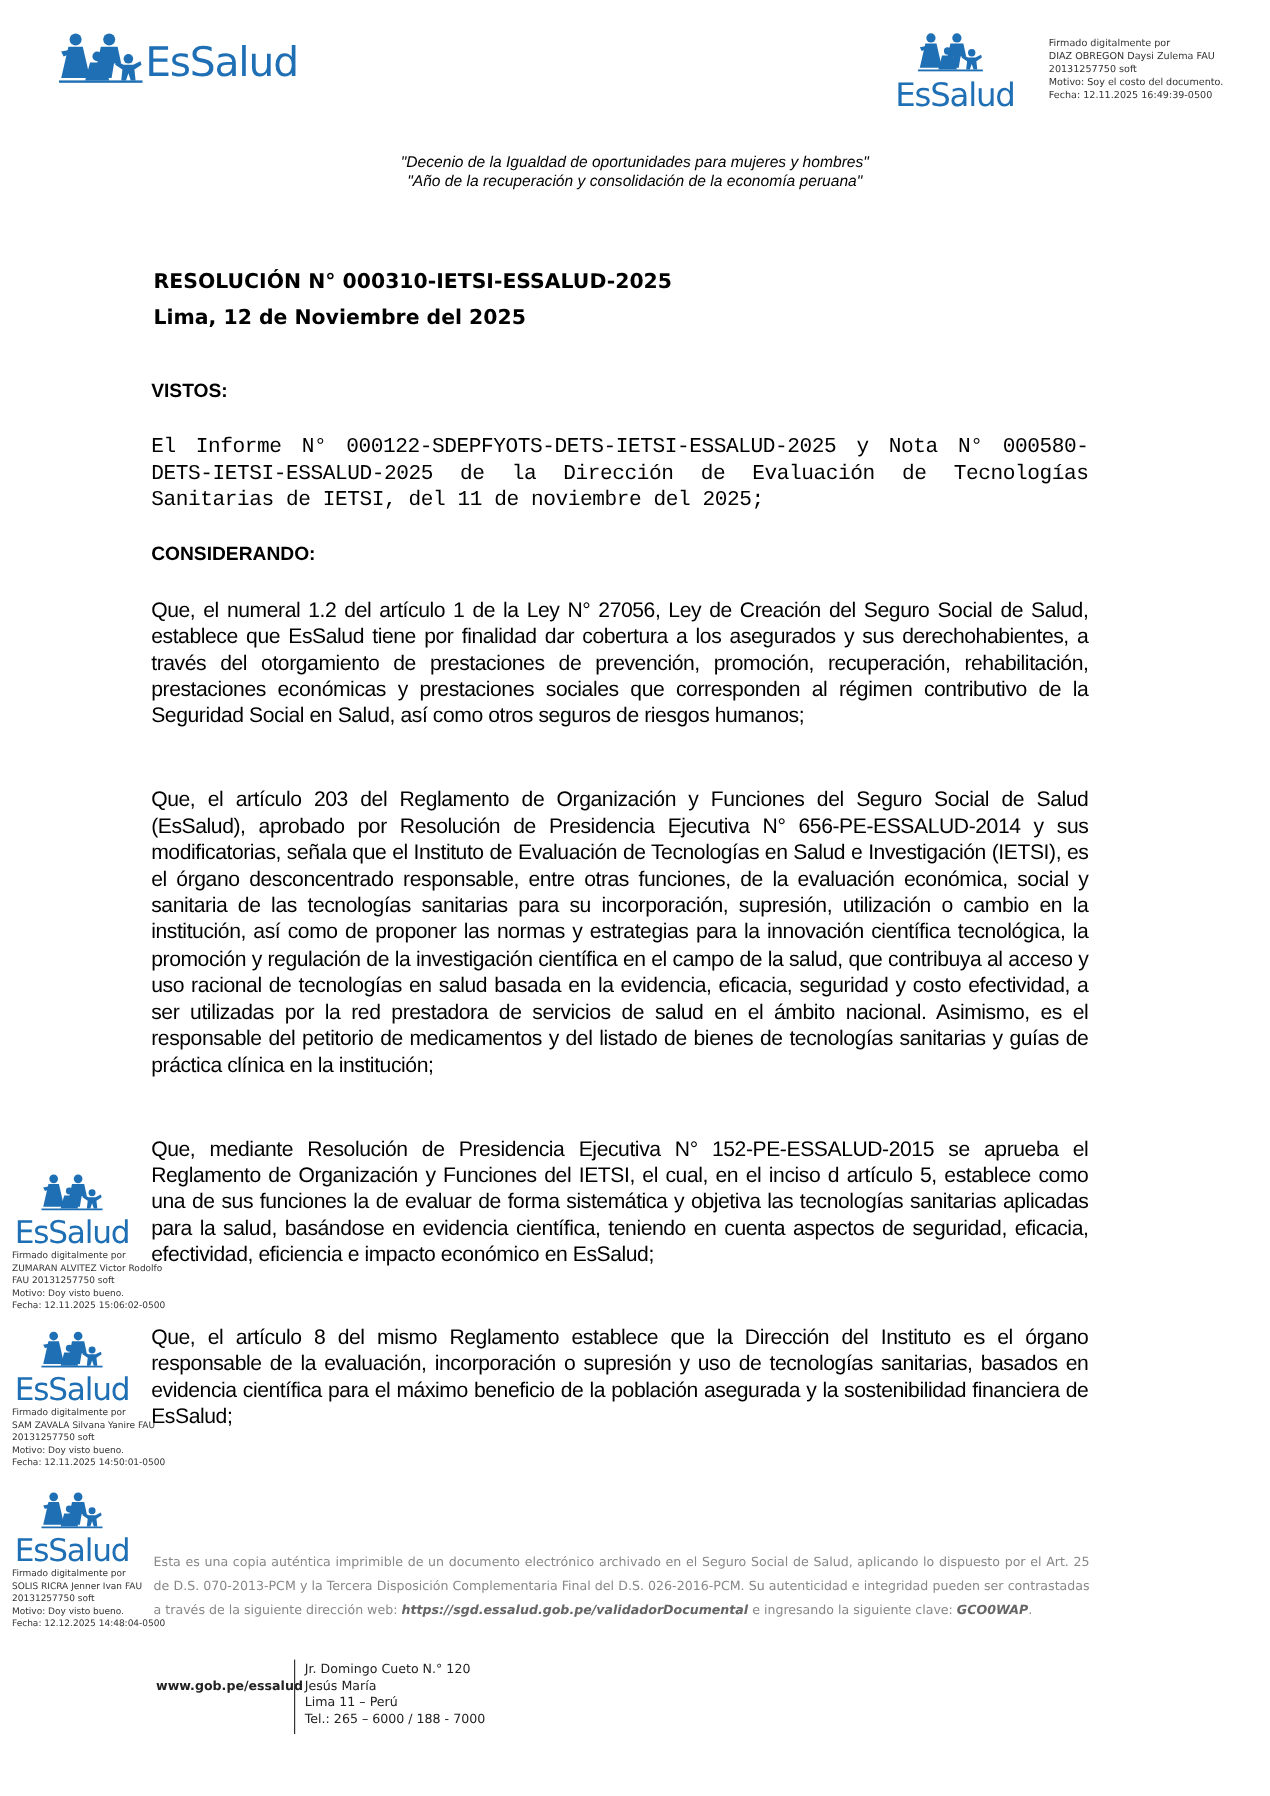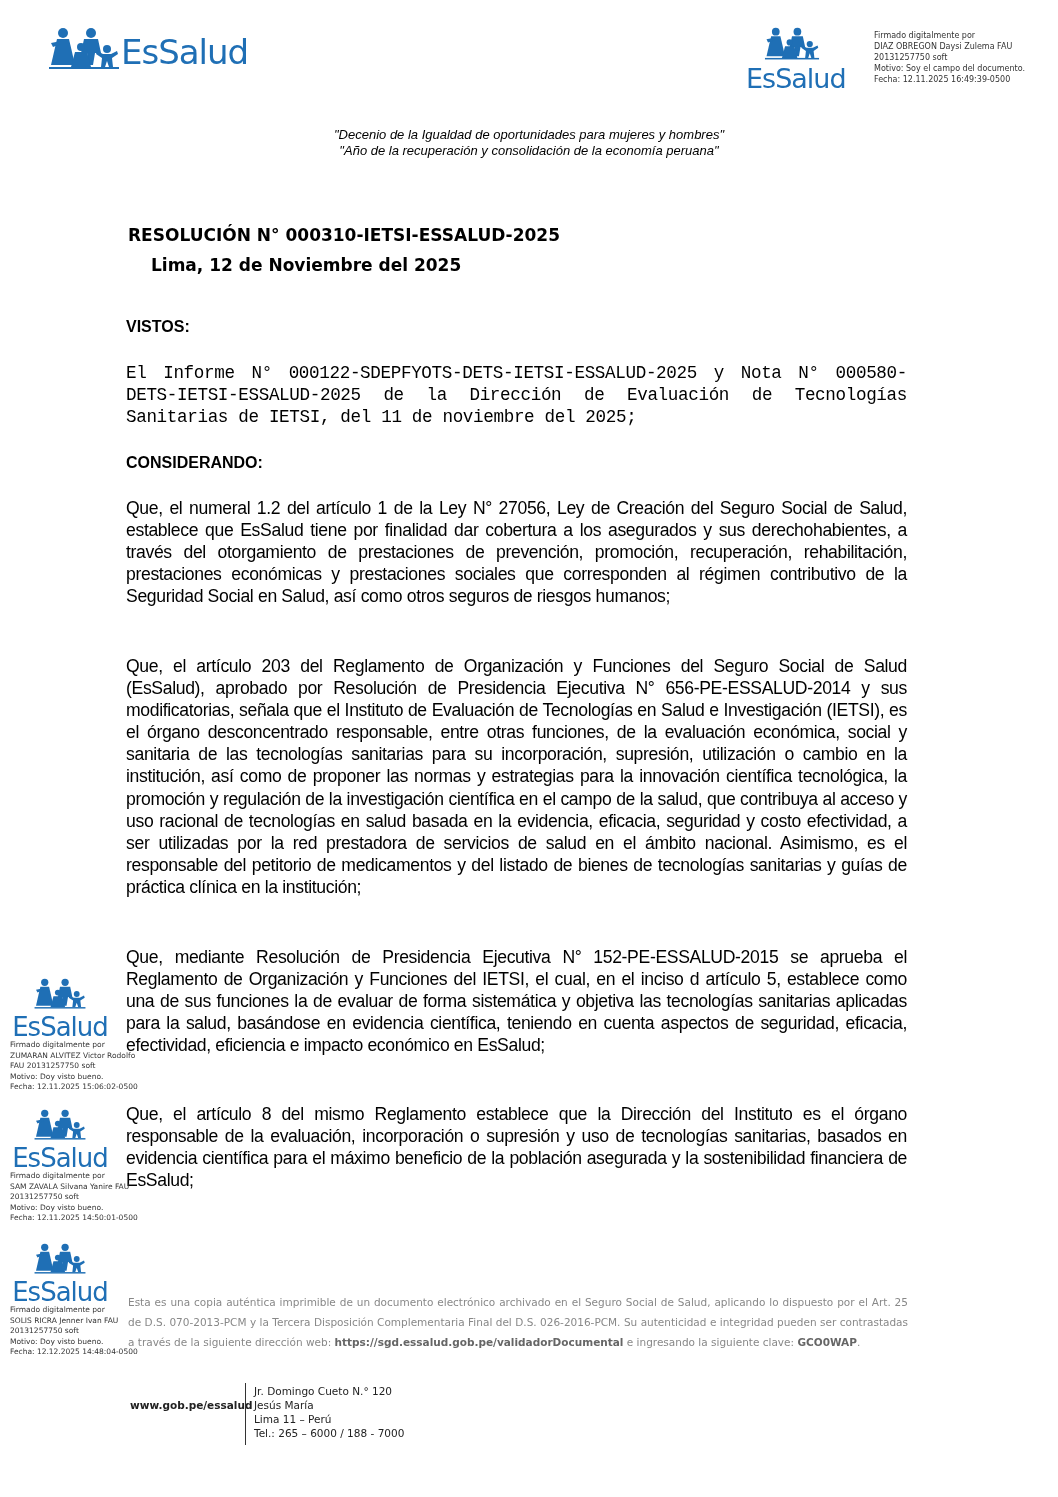--- a/index.html
+++ b/index.html
@@ -6,21 +6,21 @@
   body { width:1058px; height:1497px; position:relative; overflow:hidden; font-family:"Liberation Sans", sans-serif; color:#000; }
   .abs { position:absolute; }
   .logo { display:flex; align-items:flex-end; color:#1f6fb5; }
   .logo-word { font-family:"DejaVu Sans", sans-serif; font-weight:normal; color:#1f6fb5; letter-spacing:-1px; }
   .sig-text { font-family:"DejaVu Sans", sans-serif; font-size:8px; line-height:11px; color:#333; }
   .motto { left:0; width:1058px; text-align:center; font-style:italic; font-size:13px; line-height:16px; }
   .title { font-weight:bold; font-size:17px; font-family:"DejaVu Sans", sans-serif;text-align:center; }
   .heading { font-weight:bold; font-size:16px; }
   .para { left:126px; width:781px; font-size:17.6px; line-height:22.1px; text-align:justify; font-stretch:condensed; letter-spacing:-0.35px; }
   .footer-note { left:128px; width:780px; font-family:"DejaVu Sans", sans-serif; font-size:10.5px; line-height:20px; color:#888; text-align:justify; }
-  .footer-note b { color:#666; }
+  .footer-note b { color:#666;font-style:italic; }
   .addr { font-family:"DejaVu Sans", sans-serif; font-size:10.5px; line-height:14px; color:#222; }
 </style>
 </head>
 <body>
 
 <svg width="0" height="0" style="position:absolute">
   <defs>
     <symbol id="family" viewBox="0 0 70 44">
       <g fill="#1f6fb5">
         <circle cx="14" cy="6" r="5"></circle>
@@ -49,29 +49,29 @@
   <svg width="60" height="34">
       <use href="#family"></use>
     </svg>
   <div class="logo-word" style="font-size:27px;line-height:28px;">EsSalud</div>
 </div>
 
 <div class="abs sig-text" style="left:874px;top:30px;width:180px;">
   <div>Firmado digitalmente por</div>
   <div>DIAZ OBREGON Daysi Zulema FAU</div>
   <div>20131257750 soft</div>
-  <div>Motivo: Soy el campo del documento.</div>
+  <div>Motivo: Soy el costo del documento.</div>
   <div>Fecha: 12.11.2025 16:49:39-0500</div>
 </div>
 
 <div class="abs motto" style="top:127px;">"Decenio de la Igualdad de oportunidades para mujeres y hombres"</div>
 <div class="abs motto" style="top:143px;">"Año de la recuperación y consolidación de la economía peruana"</div>
 
 <div class="abs title" style="left:128px;top:225px;">RESOLUCIÓN N° 000310-IETSI-ESSALUD-2025</div>
-<div class="abs title" style="left:128px;top:255px;margin-left:23px;">Lima, 12 de Noviembre del 2025</div>
+<div class="abs title" style="left:128px;top:255px;">Lima, 12 de Noviembre del 2025</div>
 
 <div class="abs heading" style="left:126px;top:318px;">VISTOS:</div>
 <div class="abs para" style="top:362px;font-family:Liberation Mono, monospace;">El Informe N° 000122-SDEPFYOTS-DETS-IETSI-ESSALUD-2025 y Nota N° 000580-DETS-IETSI-ESSALUD-2025 de la Dirección de Evaluación de Tecnologías Sanitarias de IETSI, del 11 de noviembre del 2025;</div>
 
 <div class="abs heading" style="left:126px;top:454px;">CONSIDERANDO:</div>
 
 <div class="abs para" style="top:497px;">Que, el numeral 1.2 del artículo 1 de la Ley N° 27056, Ley de Creación del Seguro Social de Salud, establece que EsSalud tiene por finalidad dar cobertura a los asegurados y sus derechohabientes, a través del otorgamiento de prestaciones de prevención, promoción, recuperación, rehabilitación, prestaciones económicas y prestaciones sociales que corresponden al régimen contributivo de la Seguridad Social en Salud, así como otros seguros de riesgos humanos;</div>
 <div class="abs para" style="top:655px;">Que, el artículo 203 del Reglamento de Organización y Funciones del Seguro Social de Salud (EsSalud), aprobado por Resolución de Presidencia Ejecutiva N° 656-PE-ESSALUD-2014 y sus modificatorias, señala que el Instituto de Evaluación de Tecnologías en Salud e Investigación (IETSI), es el órgano desconcentrado responsable, entre otras funciones, de la evaluación económica, social y sanitaria de las tecnologías sanitarias para su incorporación, supresión, utilización o cambio en la institución, así como de proponer las normas y estrategias para la innovación científica tecnológica, la promoción y regulación de la investigación científica en el campo de la salud, que contribuya al acceso y uso racional de tecnologías en salud basada en la evidencia, eficacia, seguridad y costo efectividad, a ser utilizadas por la red prestadora de servicios de salud en el ámbito nacional. Asimismo, es el responsable del petitorio de medicamentos y del listado de bienes de tecnologías sanitarias y guías de práctica clínica en la institución;</div>
 <div class="abs para" style="top:946px;">Que, mediante Resolución de Presidencia Ejecutiva N° 152-PE-ESSALUD-2015 se aprueba el Reglamento de Organización y Funciones del IETSI, el cual, en el inciso d artículo 5, establece como una de sus funciones la de evaluar de forma sistemática y objetiva las tecnologías sanitarias aplicadas para la salud, basándose en evidencia científica, teniendo en cuenta aspectos de seguridad, eficacia, efectividad, eficiencia e impacto económico en EsSalud;</div>
 <div class="abs para" style="top:1103px;">Que, el artículo 8 del mismo Reglamento establece que la Dirección del Instituto es el órgano responsable de la evaluación, incorporación o supresión y uso de tecnologías sanitarias, basados en evidencia científica para el máximo beneficio de la población asegurada y la sostenibilidad financiera de EsSalud;</div>

